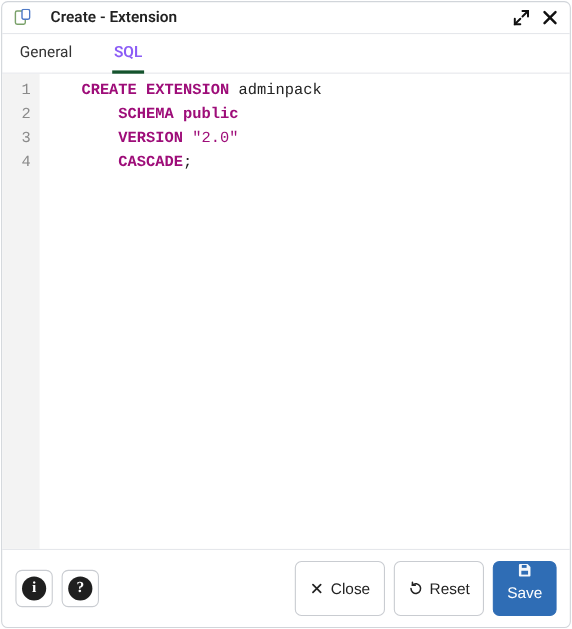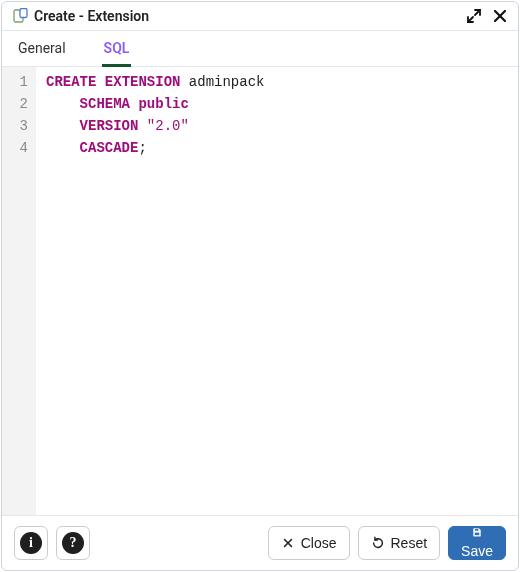--- a/index.html
+++ b/index.html
@@ -22,21 +22,21 @@
     }
     .titlebar {
       display: flex;
       align-items: center;
       padding: 6px 10px;
       border-bottom: 1px solid #e5e7eb;
       font-size: 14px;
       font-weight: 600;
       color: #222;
     }
-    .titlebar .title-text { flex: 1; display: flex; gap: 6px; }
+    .titlebar .title-text { flex: 1; display: flex; gap: 18px; }
     .titlebar .title-icon { width: 16px; height: 16px; display: inline-flex; }
     .titlebar .actions { display: flex; gap: 10px; align-items: center; }
     .titlebar .actions span { cursor: pointer; display: inline-flex; }
     .tabs {
       display: flex;
       gap: 34px;
       padding: 0 14px;
       border-bottom: 1px solid #e5e7eb;
       height: 36px;
       align-items: flex-end;
@@ -72,21 +72,21 @@
       user-select: none;
       min-width: 34px;
     }
     .gutter div { height: 22px; }
     .code {
       padding: 4px 10px;
       white-space: pre;
       color: #222;
       flex: 1;
     }
-    .code .line { height: 22px; }
+    .code .line { height: 22px; margin-left: 28px; }
     .tok-kw { color: #9e0d79; font-weight: 600; }
     .tok-id { color: #222; }
     .tok-str { color: #9e0d79; }
     .tok-punc { color: #222; }
     .footer {
       display: flex;
       align-items: center;
       padding: 10px 12px;
       gap: 8px;
     }
@@ -109,21 +109,21 @@
       background: #1f1f1f;
       color: #fff;
       display: flex;
       align-items: center;
       justify-content: center;
       font-weight: 700;
       font-size: 14px;
       font-family: Georgia, serif;
     }
     .btn {
-      height: 34px;
+      height: 50px;
       border: 1px solid #c9ccd1;
       border-radius: 6px;
       background: #fff;
       color: #222;
       font-size: 14px;
       padding: 0 12px;
       display: flex;
       align-items: center;
       gap: 6px;
       cursor: pointer;

